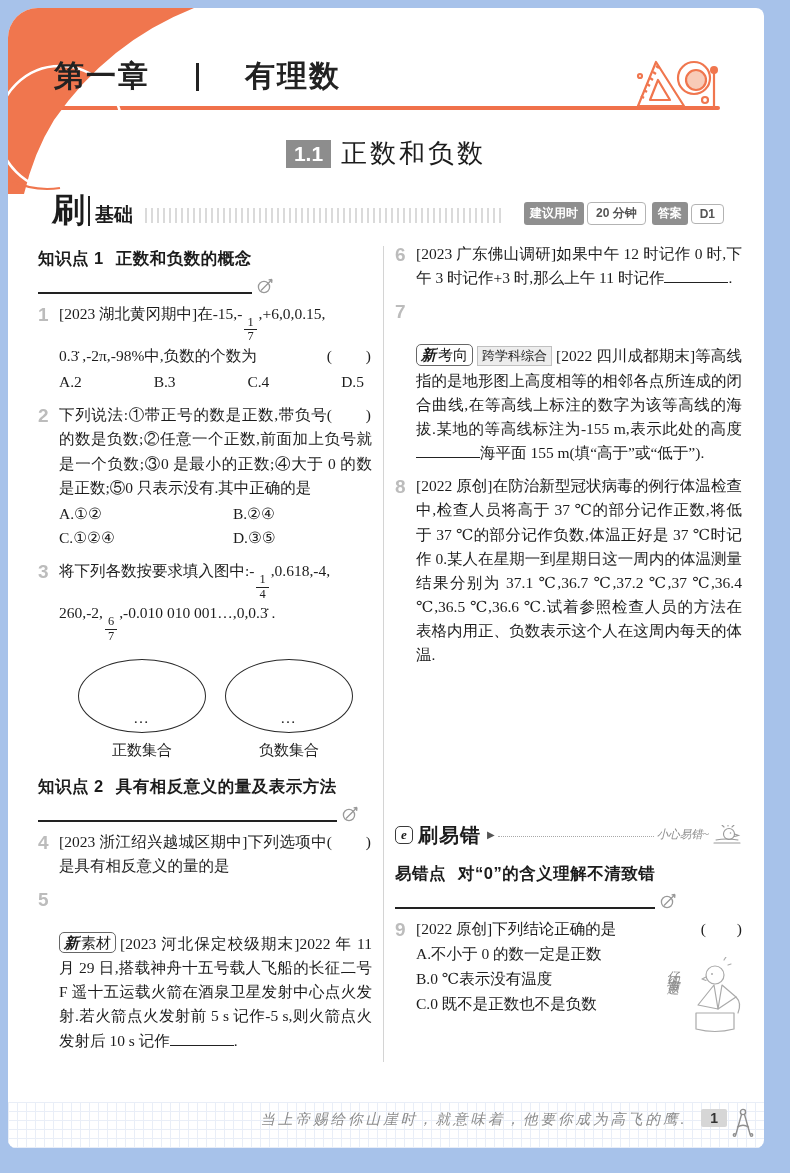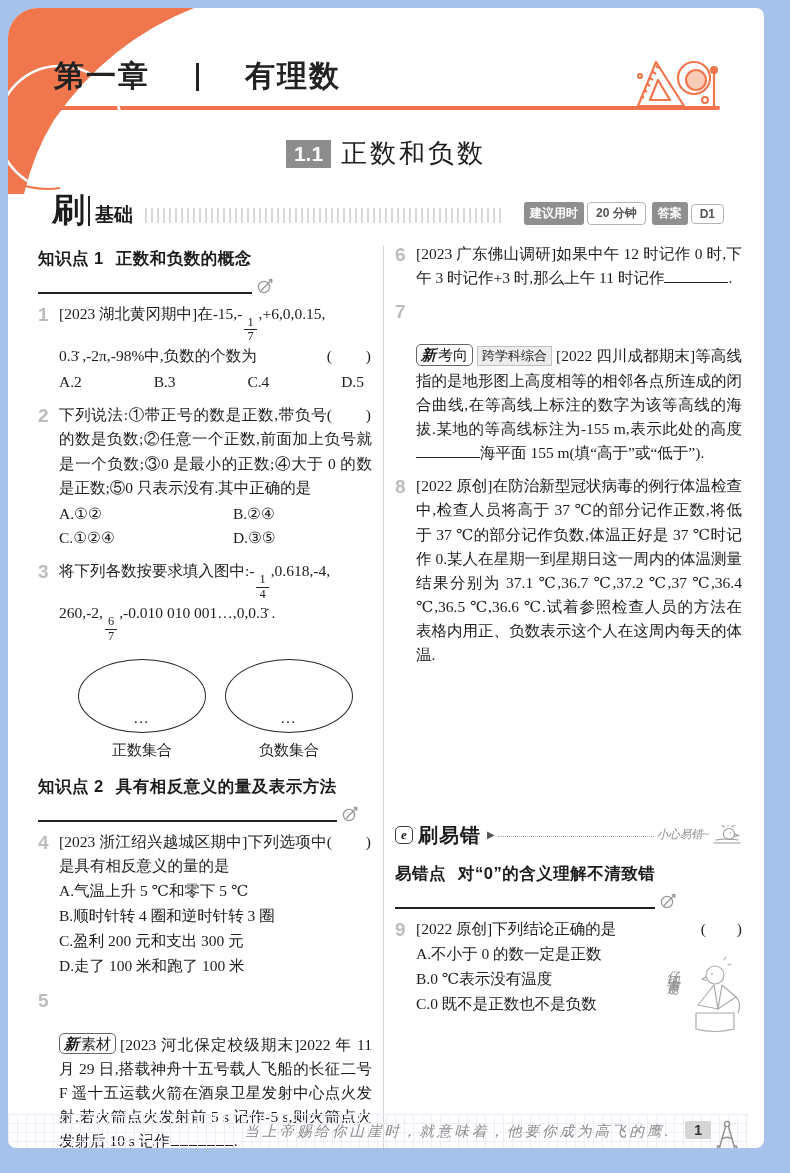--- a/index.html
+++ b/index.html
@@ -96,21 +96,21 @@
   .error-title { font-family:"Liberation Sans",sans-serif; font-weight:bold; font-size:20px; letter-spacing:1px; }
   .error-arrow { color:#555; font-size:10px; margin:0 3px 0 6px; }
   .error-dotline { flex:1; border-top:1.6px dotted #a8a8a8; margin-top:2px; }
   .error-note { font-size:11.5px; color:#8a8a8a; margin:0 3px; font-style:italic; white-space:nowrap; }
 
   .q9-wrap { position:relative; }
   .q9-doodle { position:absolute; right:-4px; top:40px; display:flex; align-items:flex-start; }
   .vert-note { writing-mode:vertical-rl; font-size:12.5px; color:#8a8a8a; letter-spacing:4px;
     font-style:italic; margin-right:2px; margin-top:4px; }
 
-  .footer { position:absolute; left:0; right:16px; bottom:0; height:34px;
+  .footer { position:absolute; left:0; right:0; bottom:0; height:46px;
     background-image:linear-gradient(#e9eef7 1px, transparent 1px),
                      linear-gradient(90deg,#e9eef7 1px, transparent 1px);
     background-size:9px 9px;
     display:flex; align-items:flex-start; justify-content:flex-end;
     padding:6px 10px 0 0; }
   .footer-quote { color:#8a8a8a; font-size:14.5px; letter-spacing:3px; font-style:italic; margin-right:14px;
     margin-top:2px; }
   .page-num { background:#d6d6d6; color:#333; font-family:"Liberation Sans",sans-serif; font-weight:bold;
     font-size:14px; padding:1px 9px; border-radius:2px; margin-right:5px; margin-top:1px; }
 </style>
@@ -251,26 +251,20 @@
           <circle cx="7" cy="10" r="5.6" fill="none" stroke="#999" stroke-width="1.3"></circle>
           <path d="M4,13.5 L15,2.5 M15,2.5 l-3.4,0.4 M15,2.5 l-0.4,3.4" fill="none" stroke="#999" stroke-width="1.3"></path>
         </svg>
       </div>
 
       <div class="question">
         <span class="qnum">4</span>
         <div class="qbody">
           <span class="paren">(　　)</span>
           <span>[2023 浙江绍兴越城区期中]</span><span>下列选项中是具有相反意义的量的是</span>
-          <div class="opt-list">
-            <div>A.气温上升 5 ℃和零下 5 ℃</div>
-            <div>B.顺时针转 4 圈和逆时针转 3 圈</div>
-            <div>C.盈利 200 元和支出 300 元</div>
-            <div>D.走了 100 米和跑了 100 米</div>
-          </div>
         </div>
       </div>
 
       <div class="question">
         <span class="qnum">5</span>
         <div class="qbody">
           <span class="tag-pill"><span class="tag-new">新</span><span>素材</span></span><span>[2023 河北保定校级期末]</span><span>2022 年 11 月 29 日,搭载神舟十五号载人飞船的长征二号 F 遥十五运载火箭在酒泉卫星发射中心点火发射.若火箭点火发射前 5 s 记作-5 s,则火箭点火发射后 10 s 记作</span><span class="blank"></span><span>.</span>
         </div>
       </div>
 

